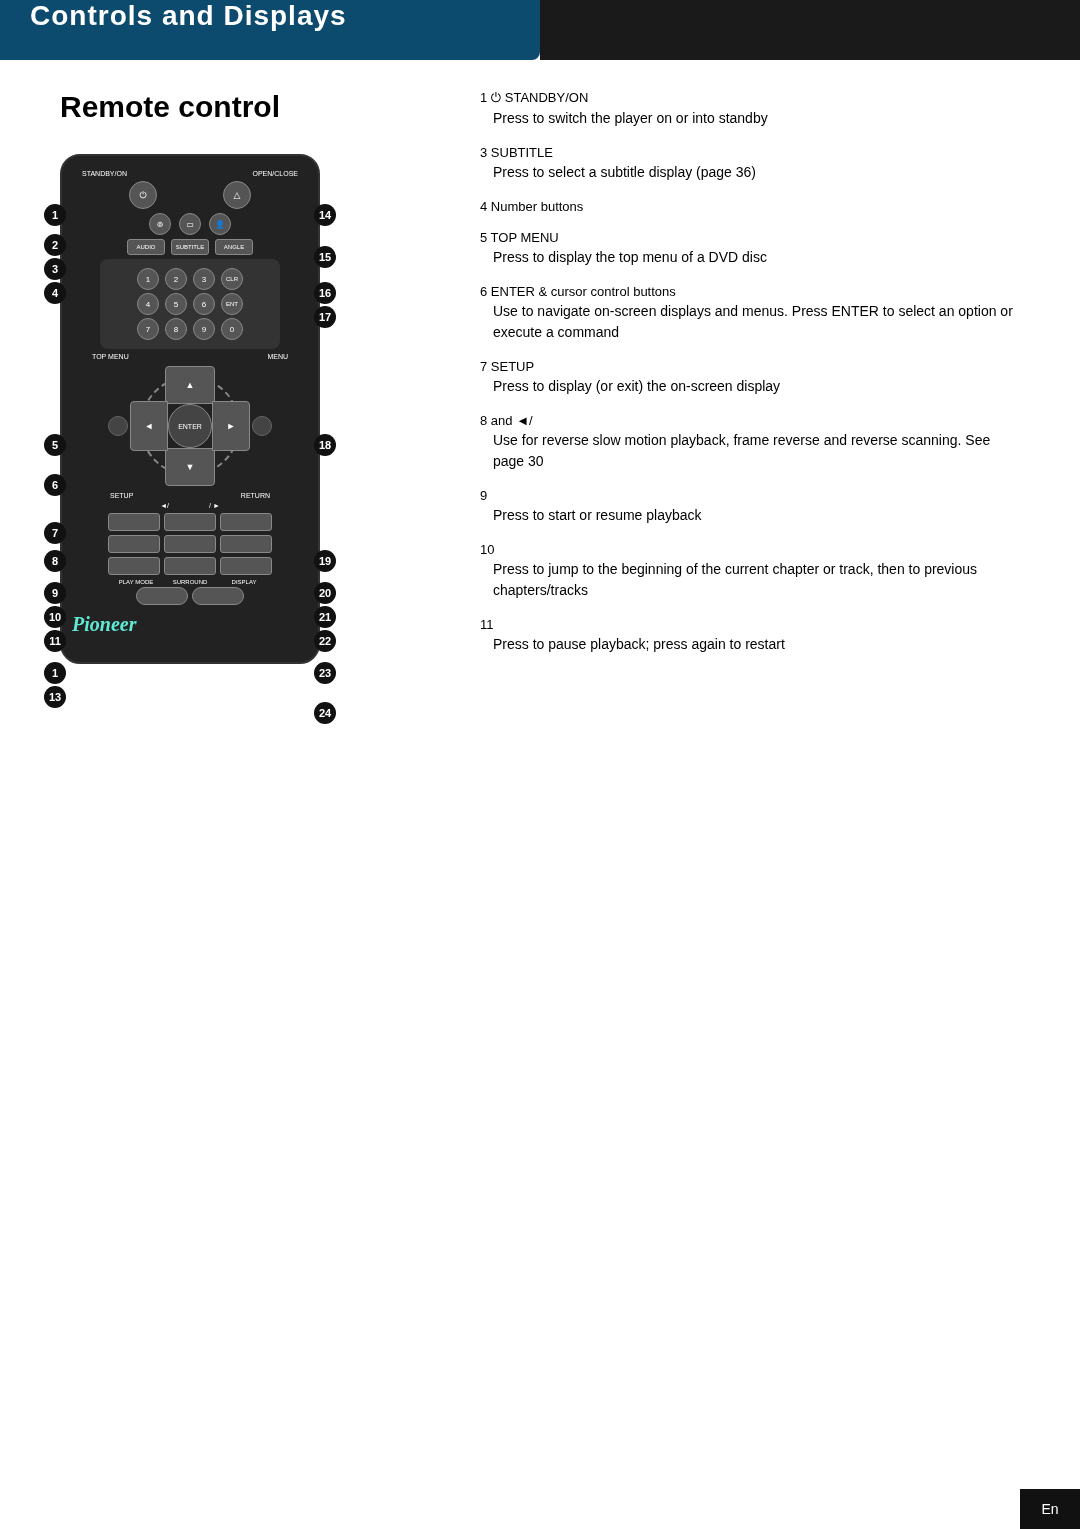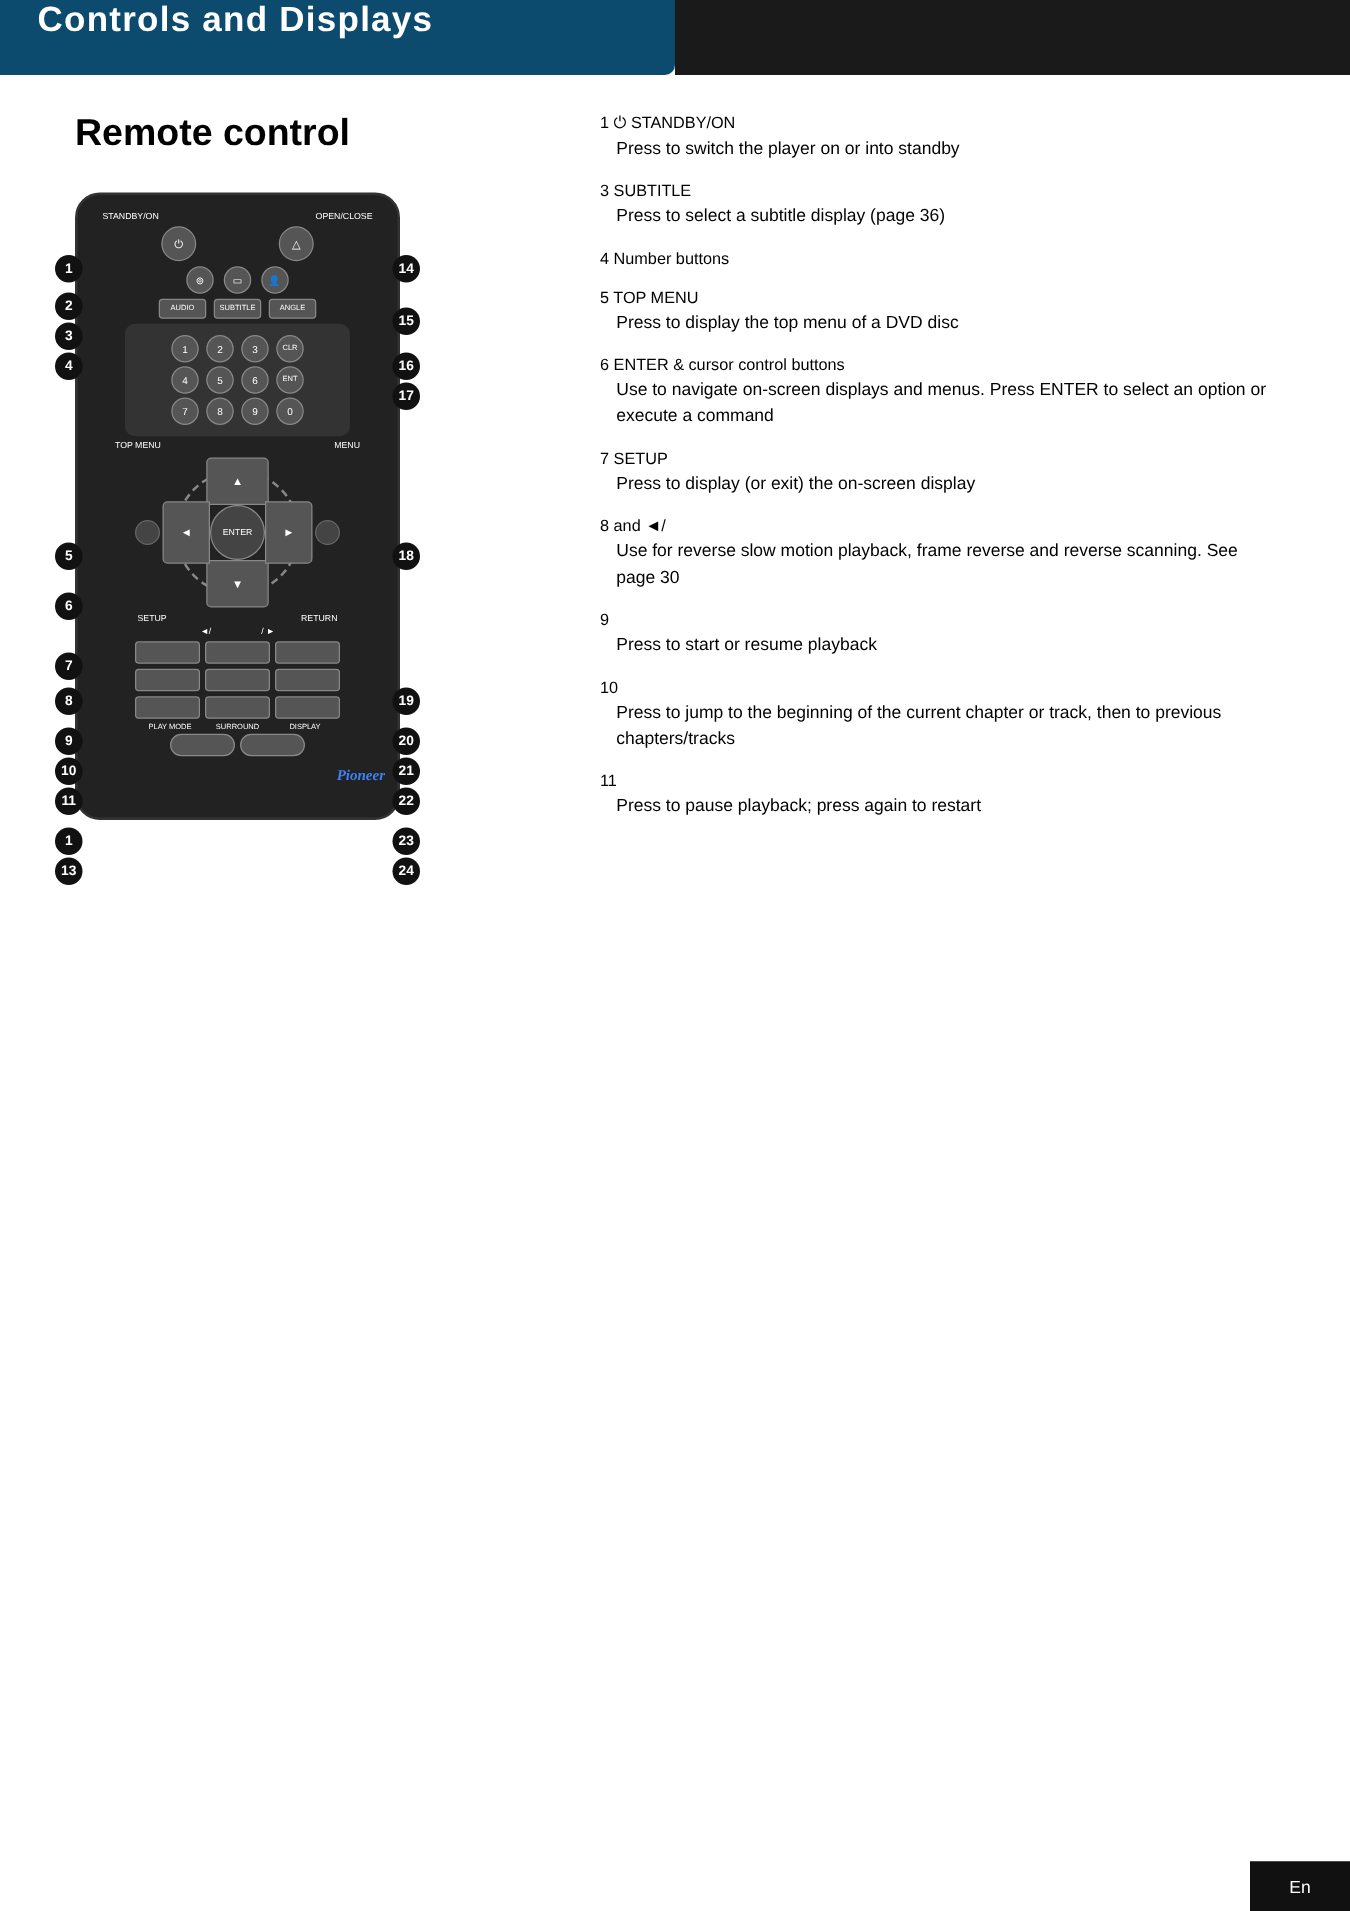--- a/index.html
+++ b/index.html
@@ -263,23 +263,23 @@
       color: #fff;
       margin: 2px 0;
       width: 100%;
     }
     .bottom-label-item {
       width: 52px;
       text-align: center;
     }
 
     .pioneer-logo {
-      text-align: right;
-      color: #3b82f6;
-      font-size: 12px;
+      text-align: left;
+      color: #5eead4;
+      font-size: 20px;
       font-style: italic;
       font-weight: bold;
       margin: 8px 0 6px 0;
       font-family: Georgia, serif;
     }
 
     
     .right-col {
       flex: 1;
     }
@@ -304,21 +304,21 @@
     .remote-wrapper {
       position: relative;
       display: inline-block;
     }
 
     
     .footer-bar {
       position: absolute;
       bottom: 0;
       right: 0;
-      width: 80px;
+      width: 60px;
       height: 40px;
       background: #111;
       display: flex;
       align-items: center;
       justify-content: center;
       color: #fff;
       font-size: 14px;
     }
   </style>
 </head>
@@ -359,21 +359,21 @@
       <div class="badge" style="right:-16px; top:50px;">14</div>
       <div class="badge" style="right:-16px; top:92px;">15</div>
       <div class="badge" style="right:-16px; top:128px;">16</div>
       <div class="badge" style="right:-16px; top:152px;">17</div>
       <div class="badge" style="right:-16px; top:280px;">18</div>
       <div class="badge" style="right:-16px; top:396px;">19</div>
       <div class="badge" style="right:-16px; top:428px;">20</div>
       <div class="badge" style="right:-16px; top:452px;">21</div>
       <div class="badge" style="right:-16px; top:476px;">22</div>
       <div class="badge" style="right:-16px; top:508px;">23</div>
-      <div class="badge" style="right:-16px; top:532px;">24</div>
+      <div class="badge" style="right:-16px; top:548px;">24</div>
 
       <div class="remote">
 
         <div class="remote-top-labels">
           <span>STANDBY/ON</span>
           <span>OPEN/CLOSE</span>
         </div>
 
         <div class="remote-row">
           <div class="btn-circle">⏻</div>

